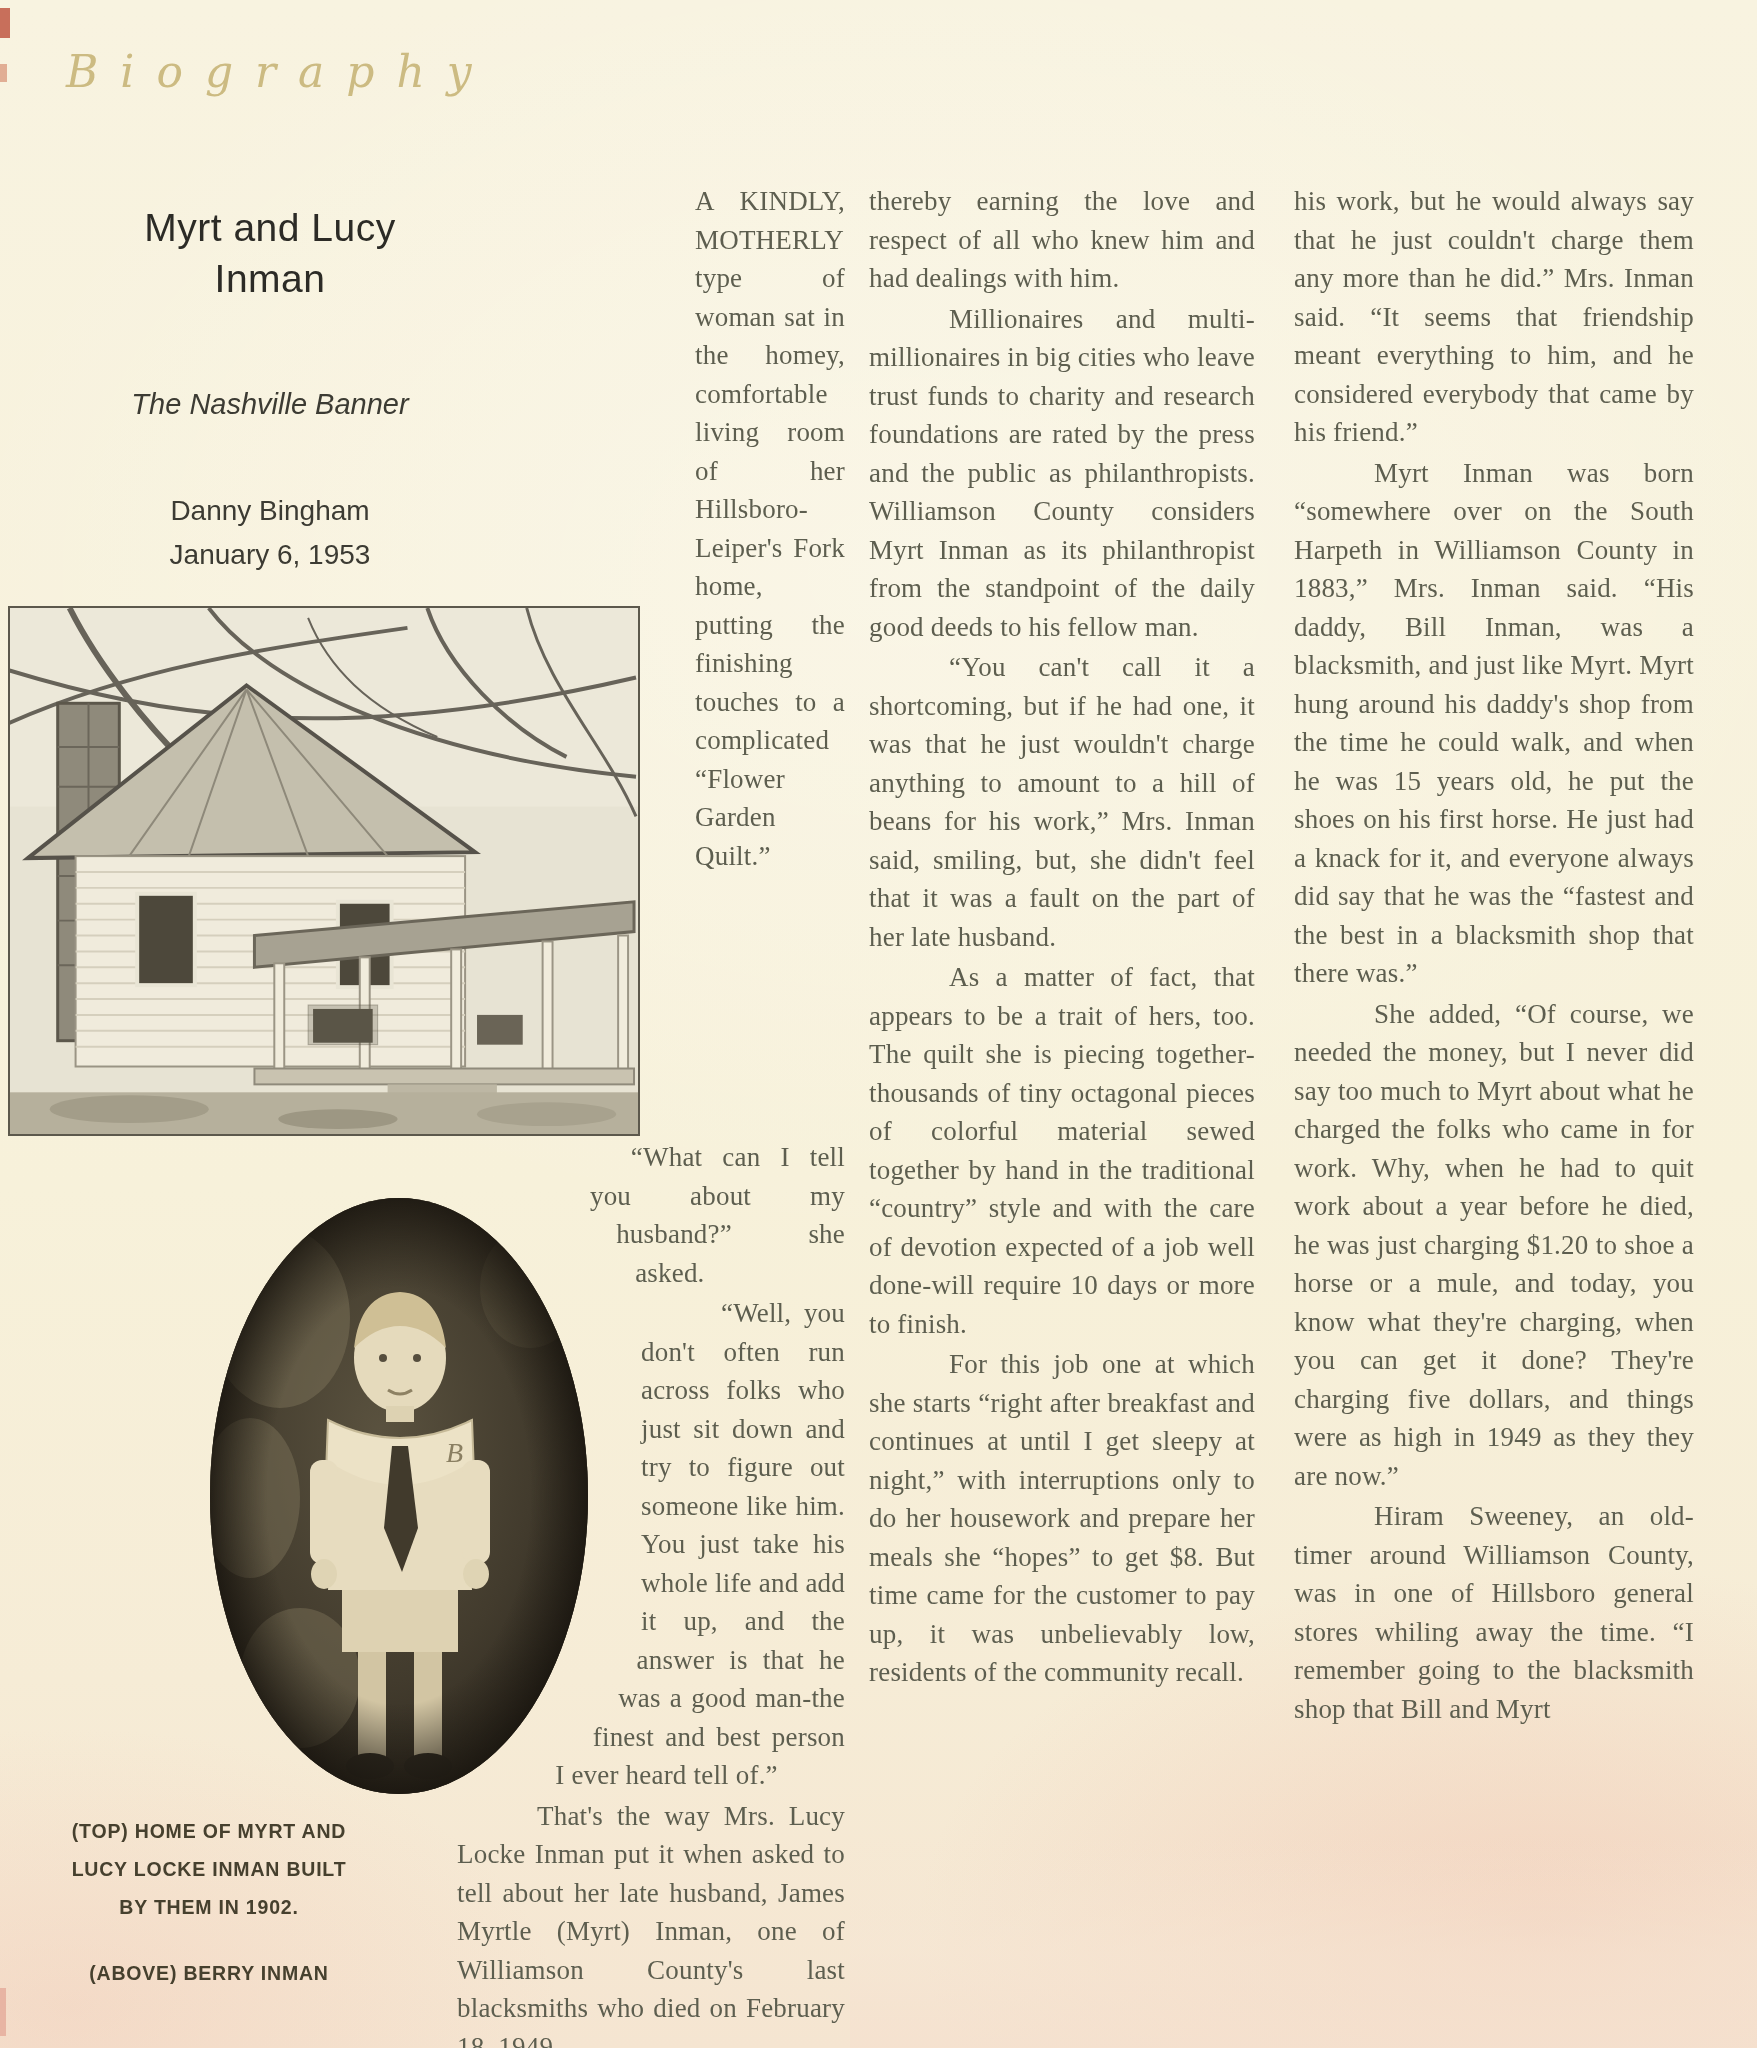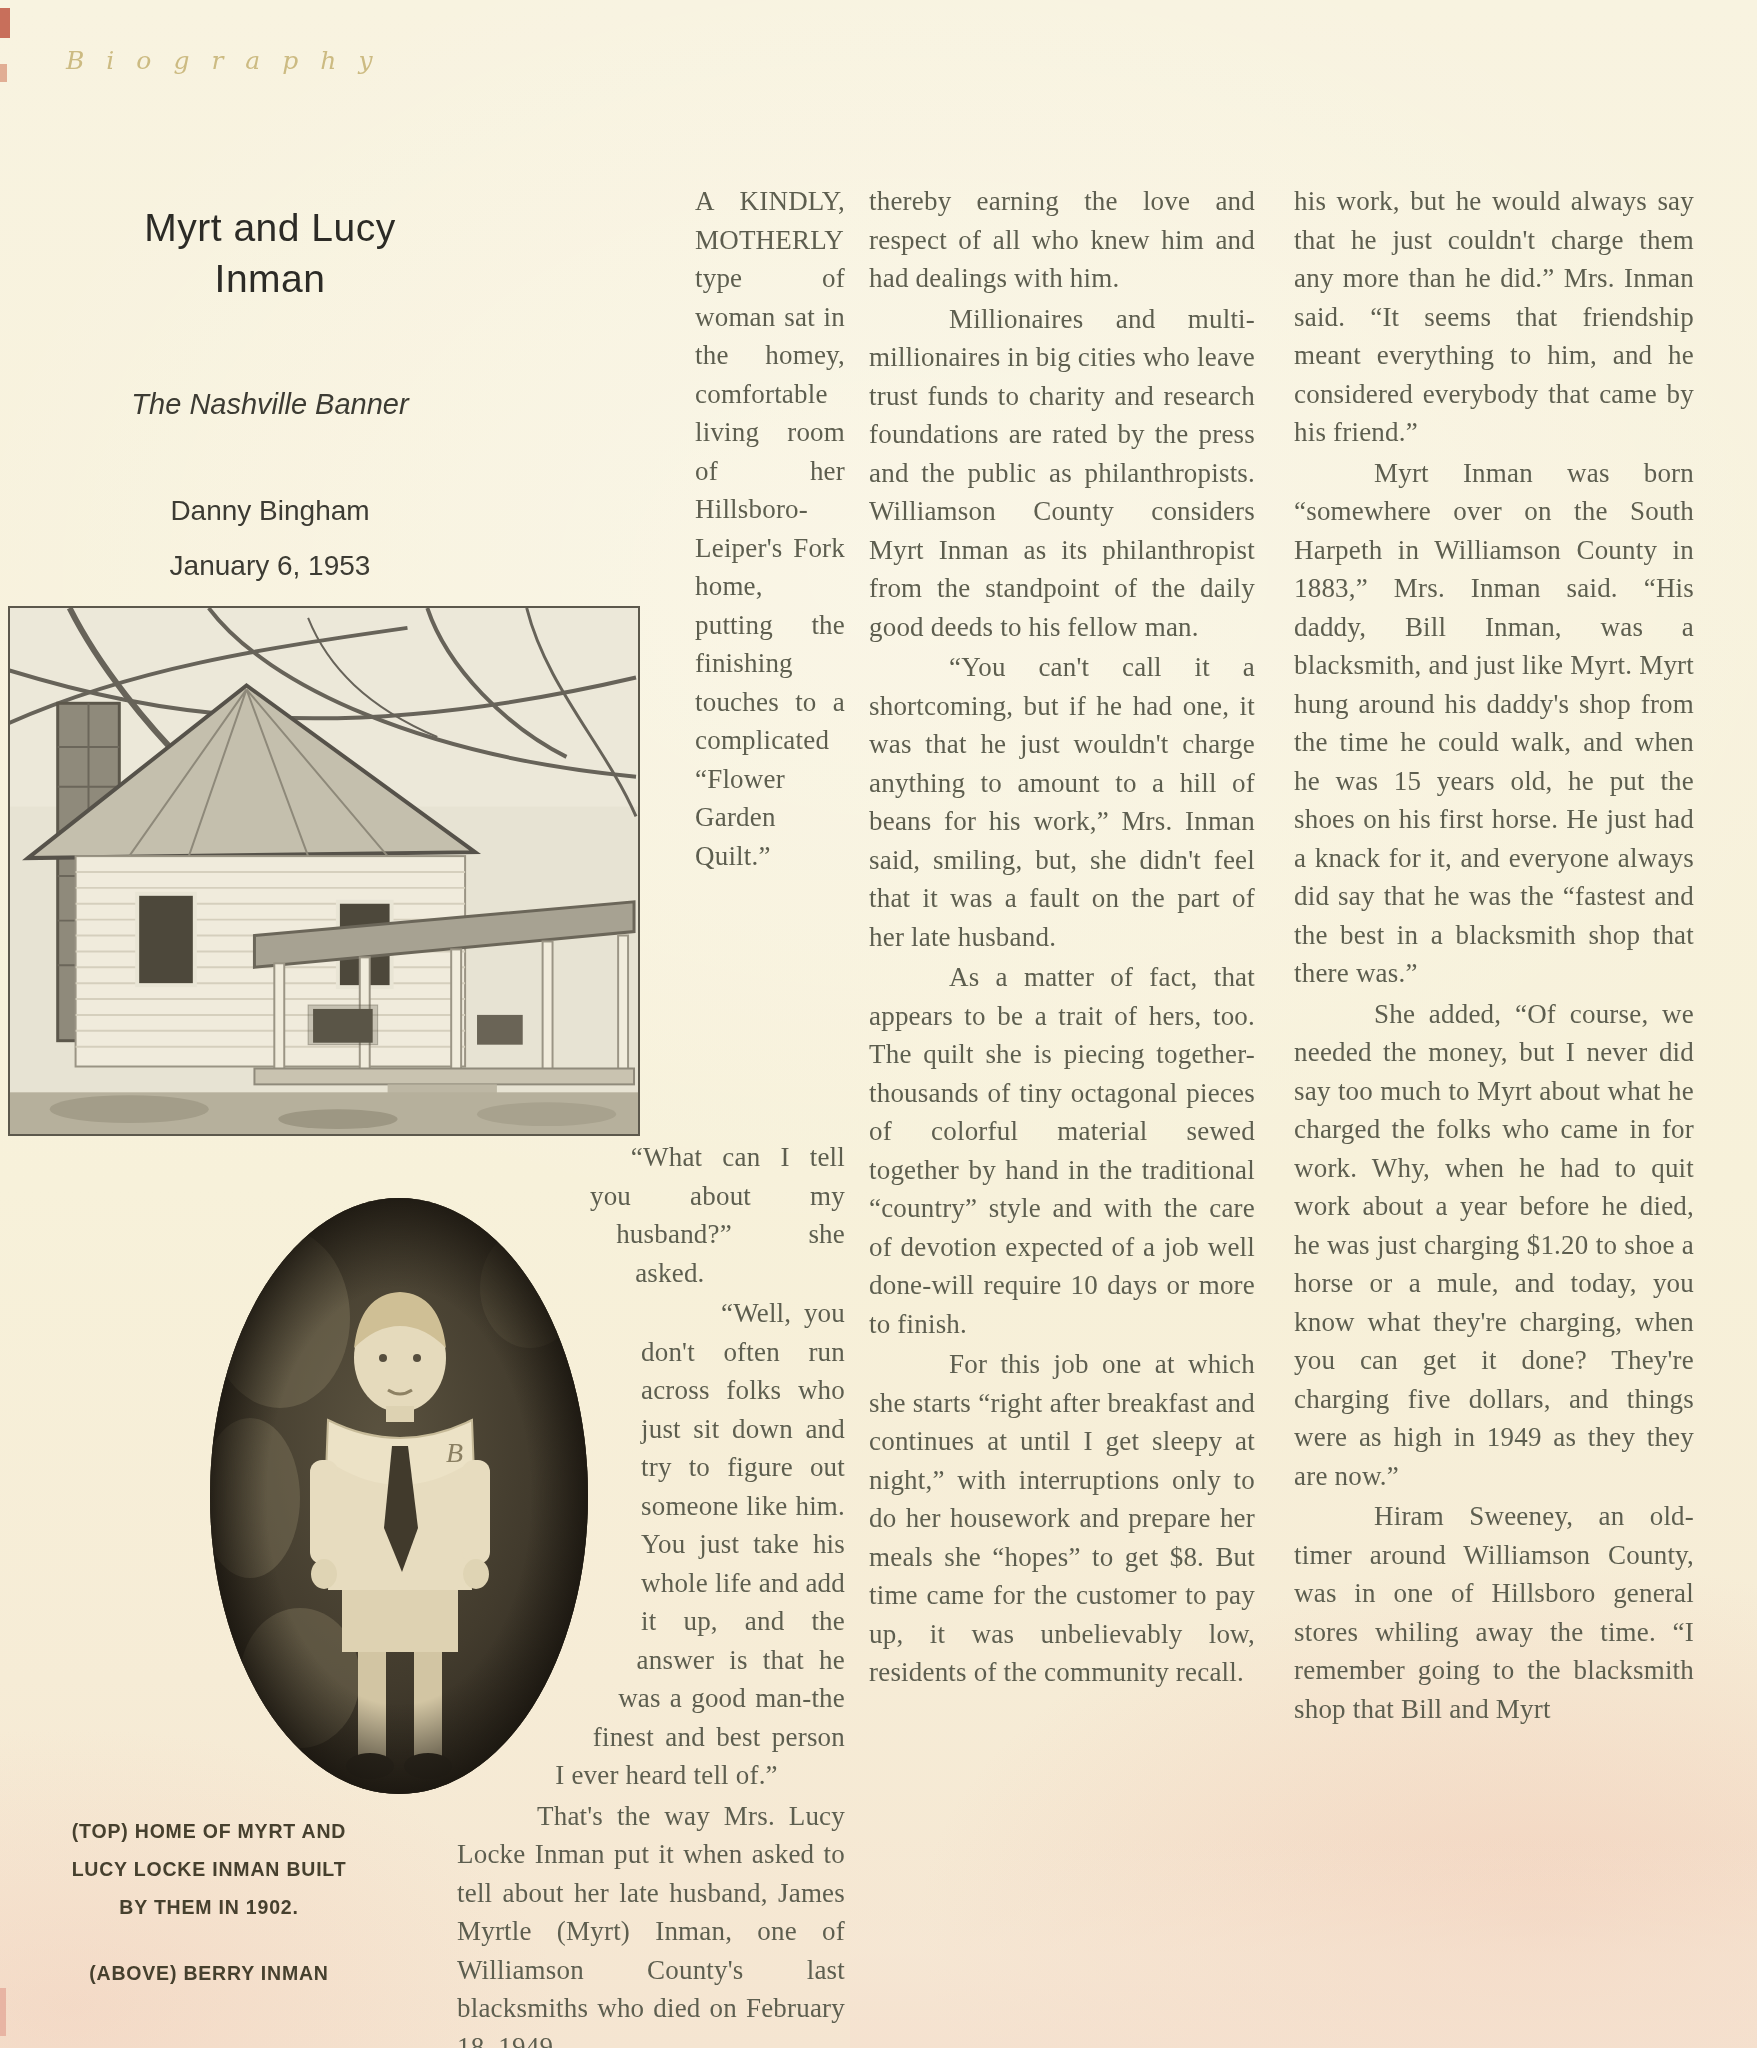--- a/index.html
+++ b/index.html
@@ -8,30 +8,30 @@
     background:
       radial-gradient(ellipse 900px 520px at 88% 94%, rgba(236,166,148,0.30), transparent 70%),
       radial-gradient(ellipse 700px 400px at 4% 98%, rgba(238,176,160,0.22), transparent 70%),
       radial-gradient(ellipse 1300px 900px at 52% 28%, rgba(255,255,252,0.30), transparent 75%),
       linear-gradient(180deg,#f8f3e0 0%,#f7f1da 58%,#f6ecd6 82%,#f5e5d1 100%);
     font-family:"Liberation Serif", serif;
   }
   .biography-header{
     position:absolute;left:66px;top:46px;
     font-family:"DejaVu Serif", serif;font-style:italic;
-    font-size:25px;letter-spacing:22px;color:#c8b578;opacity:.9;
+    font-size:44px;letter-spacing:22px;color:#c8b578;opacity:.9;
   }
   .title-block,.source-line,.byline-line,.date-line{
     position:absolute;left:100px;width:340px;text-align:center;
     font-family:"Liberation Sans", sans-serif;
   }
   .title-block{top:202px;font-size:39px;line-height:51px;color:#2c2b26;letter-spacing:.5px;}
   .source-line{top:388px;font-style:italic;font-size:29px;color:#3c3b33;}
   .byline-line{top:495px;font-size:28px;color:#3c3b33;}
-  .date-line{top:550px;font-size:28px;color:#3c3b33;}
+  .date-line{top:539px;font-size:28px;color:#3c3b33;}
   .col{
     position:absolute;top:180px;text-align:justify;
     font-size:27px;line-height:38.5px;letter-spacing:.2px;color:#5d5e4f;
     hyphens:auto;-webkit-hyphens:auto;
   }
   .col p{margin:2px;text-indent:80px;}
   .col p:first-of-type{text-indent:0;}
   .col1{left:455px;width:392px;height:1868px;}
   .col2{left:867px;width:390px;height:1868px;}
   .col3{left:1292px;width:404px;height:1868px;}

